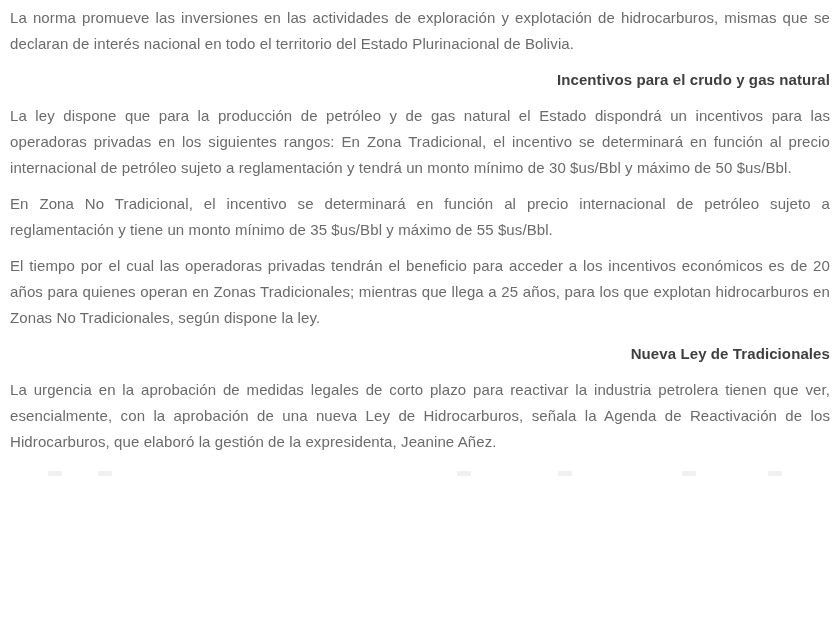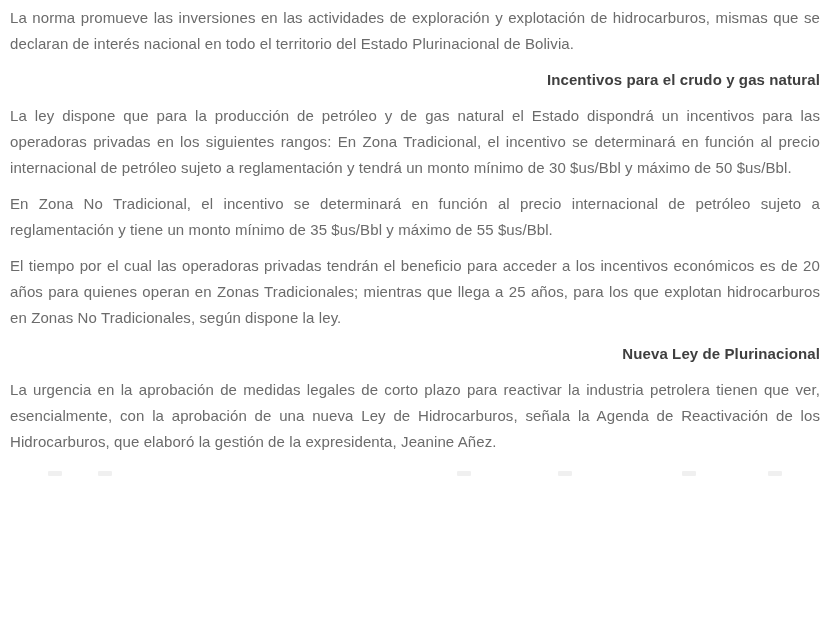--- a/index.html
+++ b/index.html
@@ -9,21 +9,21 @@
   }
   body {
     width: 832px;
     height: 627px;
     overflow: hidden;
     font-family: "Liberation Sans", "DejaVu Sans", sans-serif;
   }
   .article {
     box-sizing: border-box;
     width: 832px;
-    padding: 5px 12px 0 10px;
+    padding: 5px 2px 0 10px;
     color: #6b6b6b;
     font-size: 15px;
     line-height: 26px;
   }
   .article p {
     margin: 0 0 10px 0;
     text-align: justify;
     text-justify: inter-word;
     letter-spacing: 0.1px;
   }
@@ -60,21 +60,21 @@
 
   <h3>Incentivos para el crudo y gas natural</h3>
 
   <p>La ley dispone que para la producción de petróleo y de gas natural el Estado dispondrá un incentivos para las operadoras privadas en los siguientes rangos: En Zona Tradicional, el incentivo se determinará en función al precio internacional de petróleo sujeto a reglamentación y tendrá un monto mínimo de 30 $us/Bbl y máximo de 50 $us/Bbl.</p>
 
   <p>En Zona No Tradicional, el incentivo se determinará en función al precio internacional de petróleo sujeto a reglamentación y tiene un monto mínimo de 35 $us/Bbl y máximo de 55 $us/Bbl.</p>
 
   <p>El tiempo por el cual las operadoras privadas tendrán el beneficio para acceder a los incentivos económicos es de 20 años para quienes operan en Zonas Tradicionales; mientras que llega a 25 años, para los que explotan hidrocarburos en Zonas No Tradicionales, según dispone la ley.</p>
 
 
-  <h3>Nueva Ley de Plurinacional</h3>
+  <h3>Nueva Ley de Tradicionales</h3>
 
   <p>La urgencia en la aprobación de medidas legales de corto plazo para reactivar la industria petrolera tienen que ver, esencialmente, con la aprobación de una nueva Ley de Hidrocarburos, señala la Agenda de Reactivación de los Hidrocarburos, que elaboró la gestión de la expresidenta, Jeanine Añez.</p>
 
   <div class="clipped-remnant">
     <i style="left: 38px;"></i>
     <i style="left: 88px;"></i>
     <i style="left: 447px;"></i>
     <i style="left: 548px;"></i>
     <i style="left: 672px;"></i>
     <i style="left: 758px;"></i>

